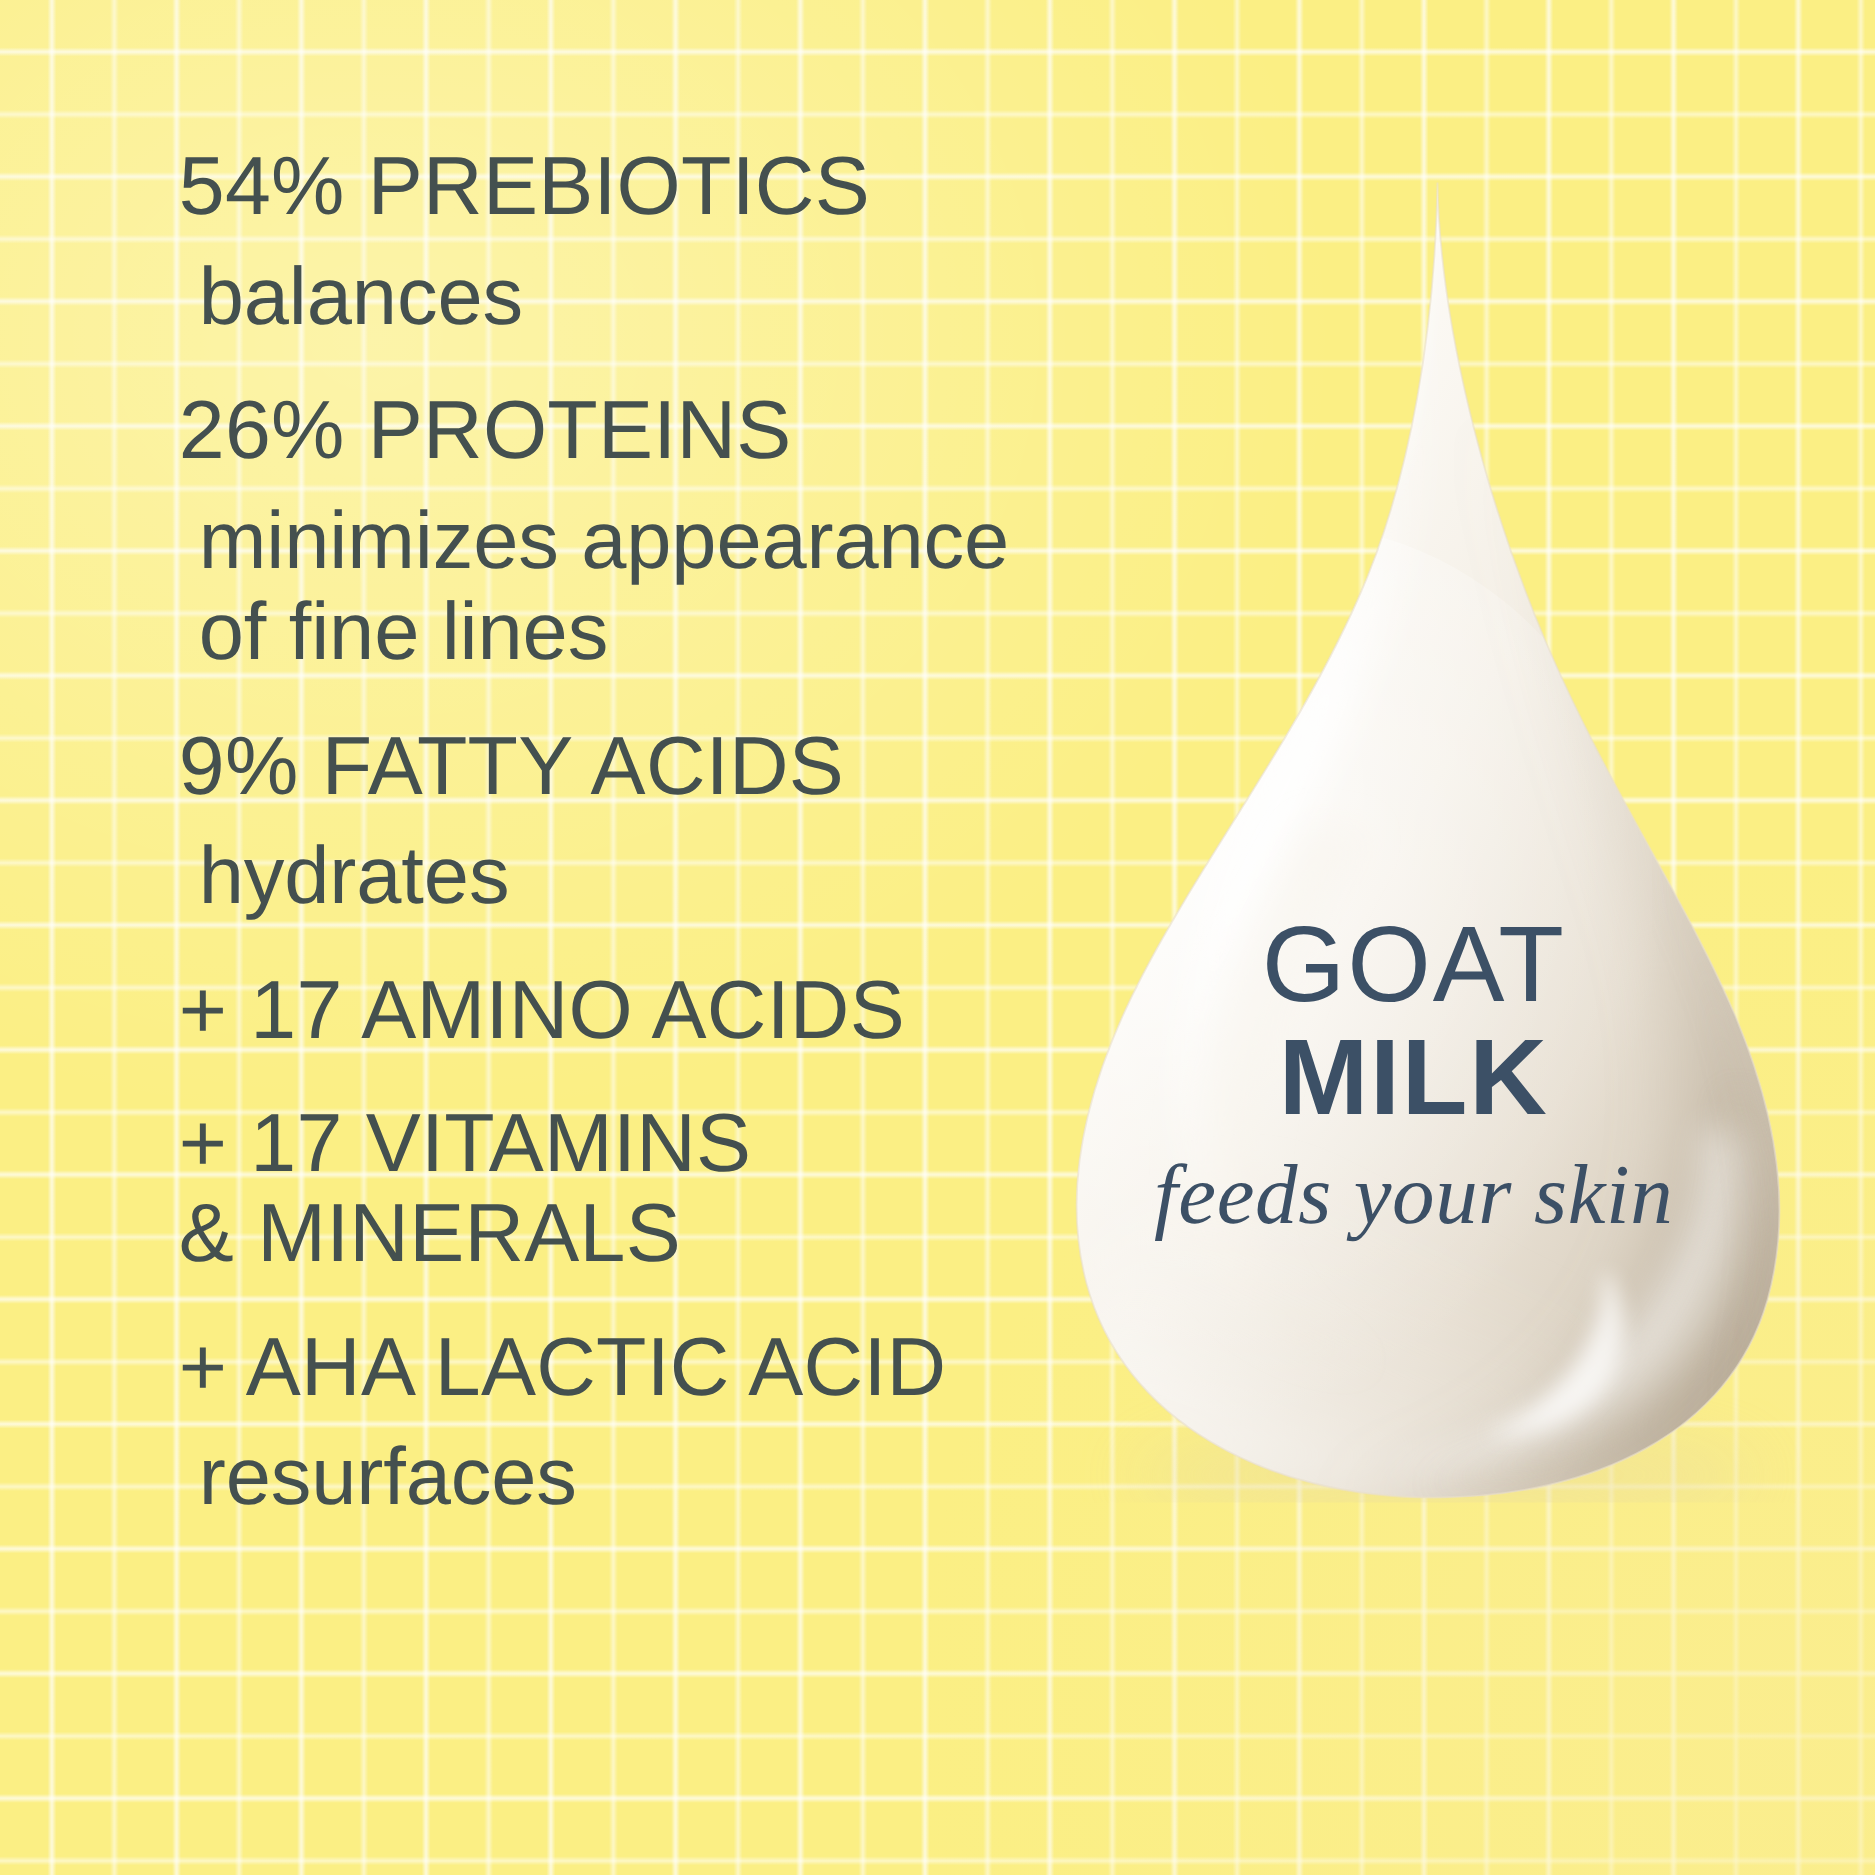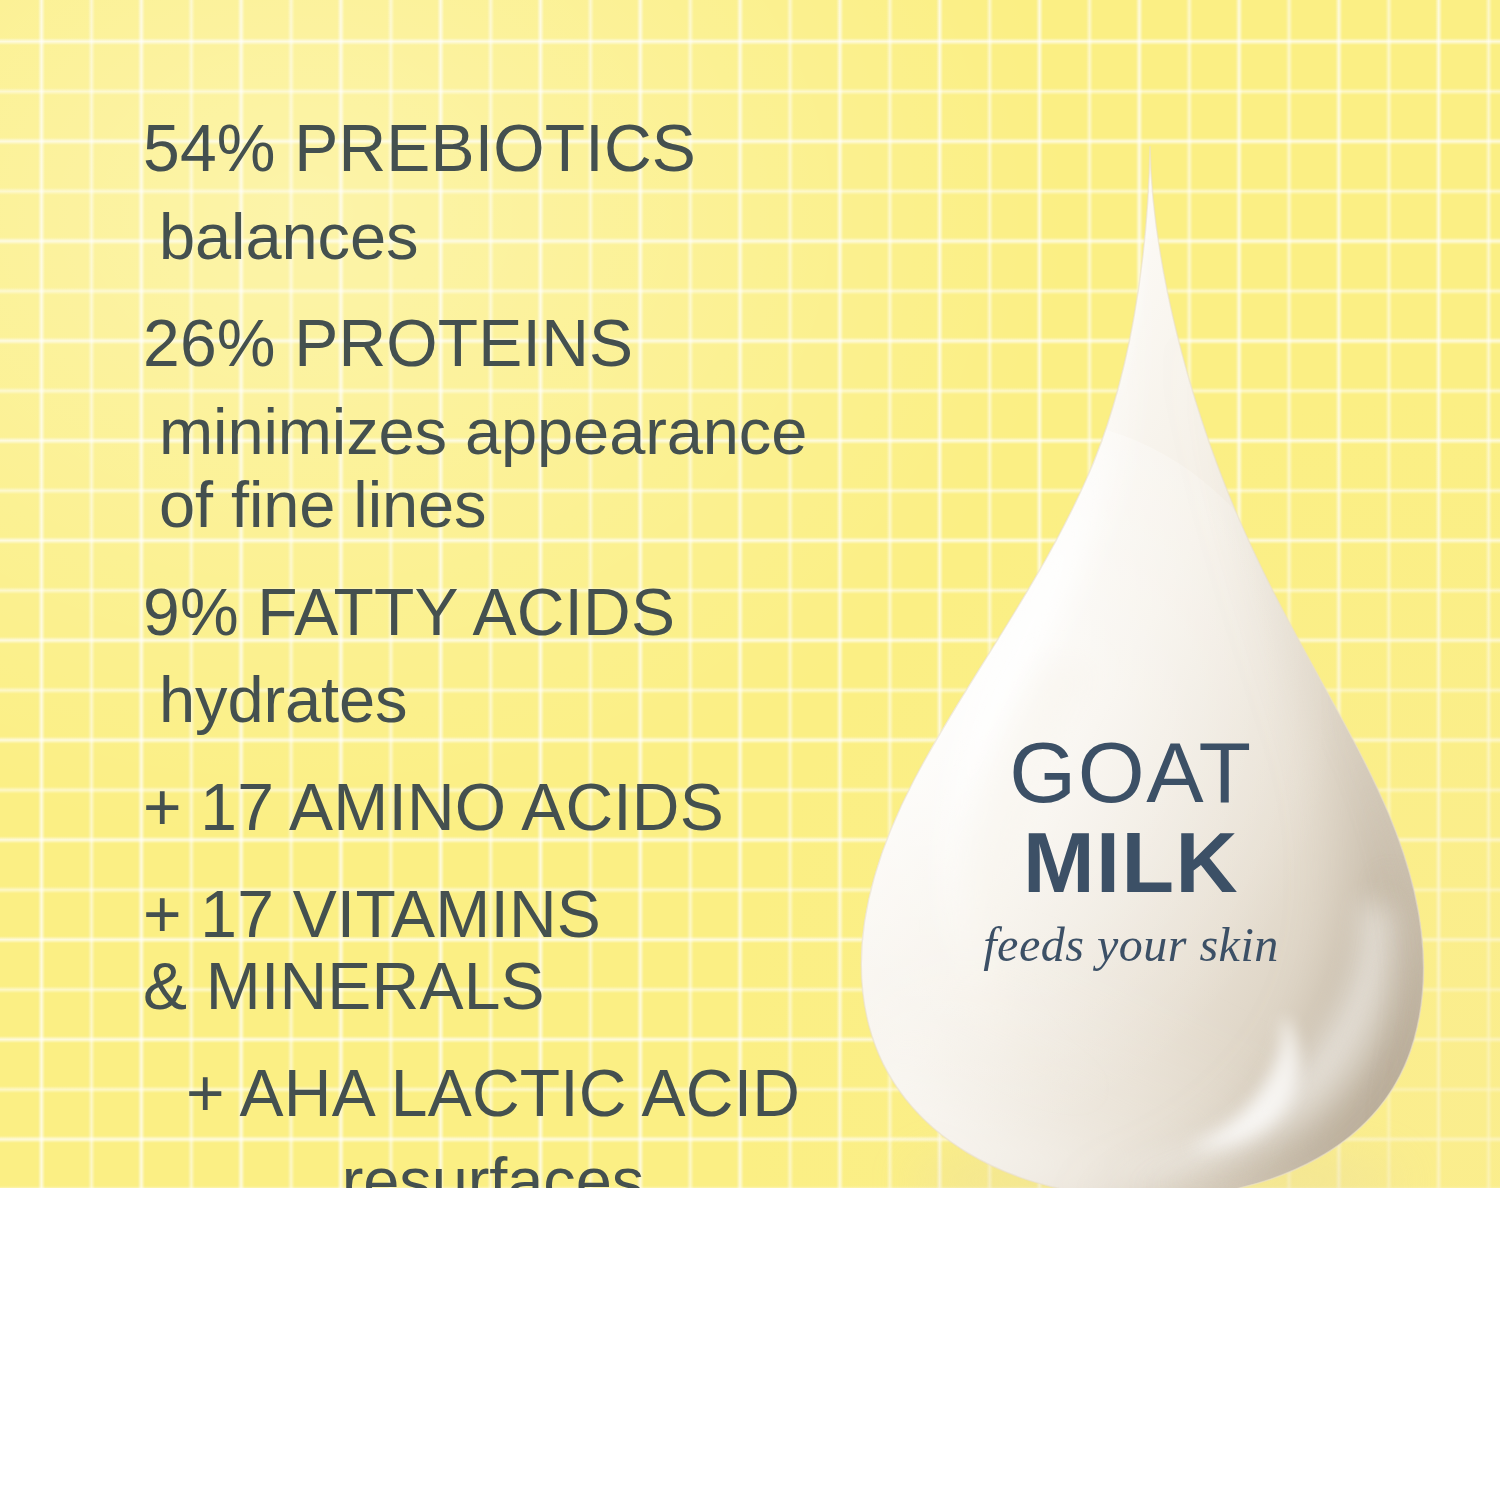--- a/index.html
+++ b/index.html
@@ -4,21 +4,21 @@
 <title>Goat Milk Ingredient Infographic</title>
 <style>
   html, body {
     margin: 0;
     padding: 0;
     background: #ffffff;
   }
   #canvas {
     position: relative;
     width: 1500px;
-    height: 1188px;
+    height: 1500px;
     overflow: hidden;
     background: #14b8a6;
     font-family: "Liberation Sans", sans-serif;
   }
 
   
   .grid-bg {
     position: absolute;
     inset: 0;
     background-color: #fbef84;
@@ -84,21 +84,21 @@
   }
 
   
   .ingredient-list {
     position: absolute;
     left: 143px;
     top: 112px;
     width: 700px;
   }
   .ingredient-block { margin-bottom: 34px; }
-  .ingredient-block:last-child { margin-bottom: 0; text-align: center; }
+  .ingredient-block:last-child { margin-bottom: 0; }
 
   .ing-title {
     font-family: "Liberation Sans", sans-serif;
     font-size: 66px;
     line-height: 1.10;
     font-weight: 400;
     letter-spacing: .2px;
     color: #44504f;
     white-space: pre-line;
     margin: 0 0 2px 0;
@@ -138,21 +138,21 @@
     font-weight: 400;
     font-size: 86px;
     line-height: .98;
     letter-spacing: 1.5px;
     display: block;
   }
   .dt-line2 { margin-top: 6px; font-weight: bold; }
   .dt-tag {
     font-family: "Liberation Serif", serif;
     font-style: italic;
-    font-size: 48px;
+    font-size: 68px;
     line-height: 1;
     display: block;
     margin-top: 16px;
     letter-spacing: .5px;
   }
 </style>
 </head>
 <body>
 
 <div id="canvas">

